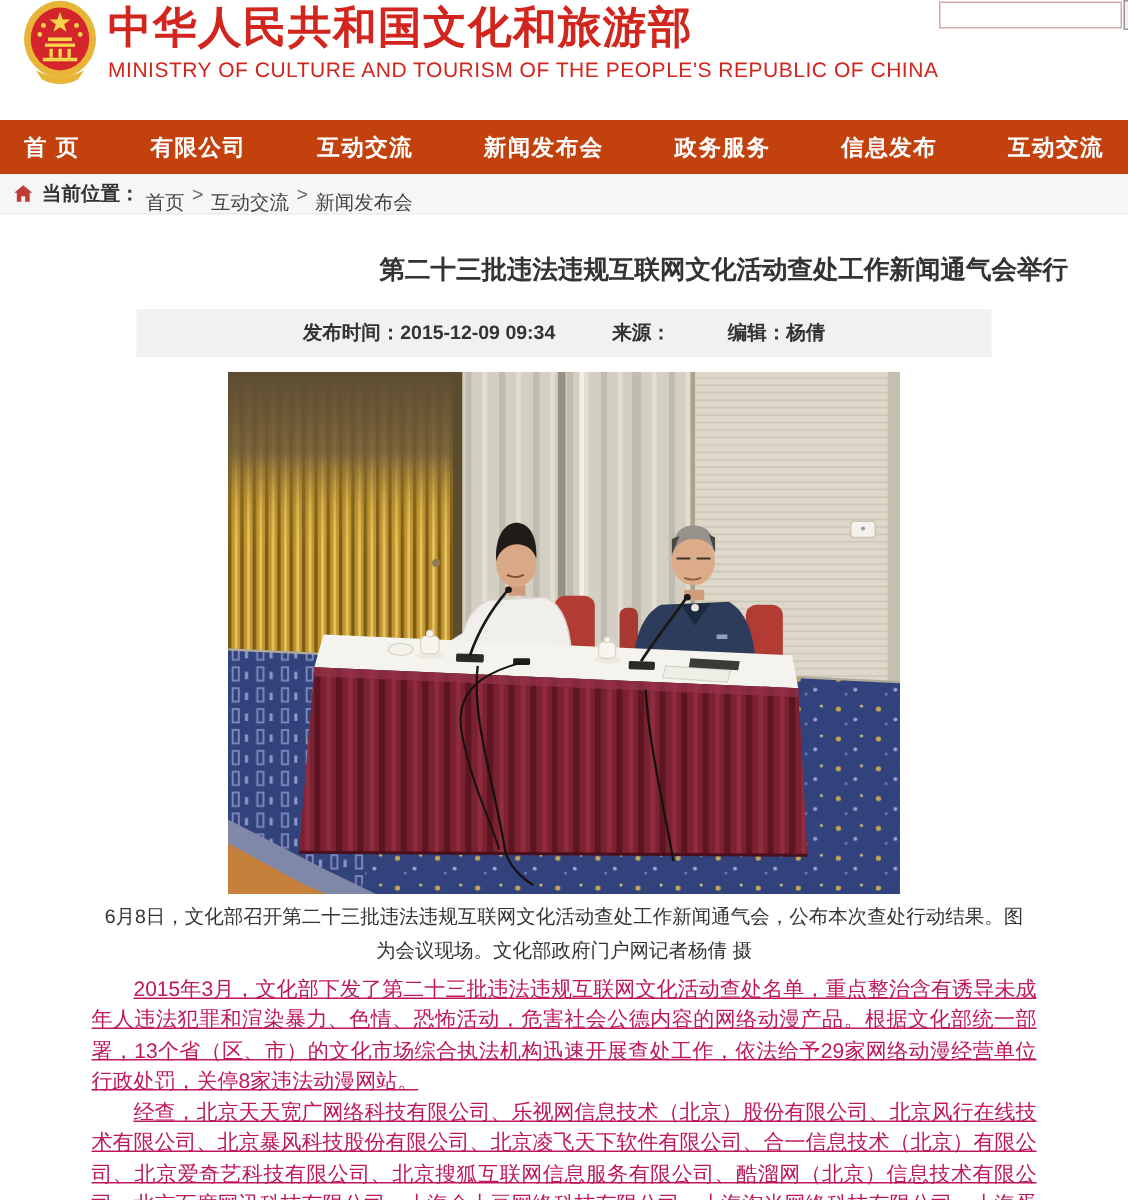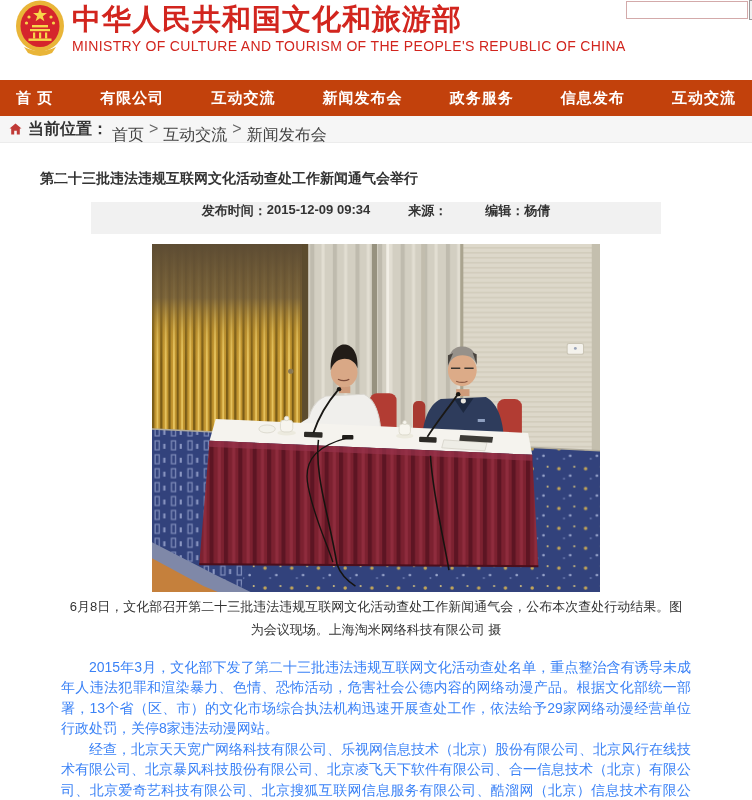--- a/index.html
+++ b/index.html
@@ -14,33 +14,33 @@
   .brand-text{display:flex;flex-direction:column;}
   .site-title{font-size:29px;font-weight:bold;color:#d2251e;letter-spacing:1px;line-height:1.05;white-space:nowrap;}
   .site-subtitle{font-size:14px;font-weight:normal;color:#d2251e;letter-spacing:.35px;margin-top:3px;white-space:nowrap;}
   .search{margin-left:auto;display:flex;align-items:center;}
   .search-input{width:122px;height:18px;border:1px solid #d3aaaa;outline:none;font-size:12px;padding:0 3px;box-sizing:border-box;}
   .search-btn{height:20px;margin-left:1px;font-size:12px;line-height:1;border:1px solid #989898;background:#f1f1f1;color:#333;padding:2px 4px;cursor:pointer;font-family:inherit;}
   
   .main-nav{height:36px;background:#c2410c;display:flex;align-items:center;justify-content:space-between;padding:0 16px;}
   .nav-item{color:#fff;font-size:15px;font-weight:bold;text-decoration:none;letter-spacing:1px;white-space:nowrap;cursor:pointer;}
   
-  .breadcrumb-bar{height:26px;background:#f6f6f6;border-bottom:1px solid #ececec;display:flex;align-items:center;padding:0 9px;font-size:16px;color:#444;}
+  .breadcrumb-bar{height:26px;background:#f6f6f6;border-bottom:1px solid #ececec;display:flex;align-items:center;padding:0 9px;font-size:13px;color:#444;}
   .home-icon{width:13px;height:12px;margin-right:6px;flex:0 0 auto;}
   .bc-label{font-weight:bold;color:#333;margin-right:4px;}
   .bc-link{color:#444;text-decoration:none;cursor:pointer;margin-top:12px;}
   .bc-sep{margin:0 5px;color:#666;}
   
-  .article-title{font-size:14px;font-weight:bold;color:#333;text-align:left;margin:26px 40px 14px;line-height:1.35;}
-  .meta-bar{width:570px;height:32px;margin:0 auto;background:#f1f1f1;display:flex;justify-content:center;font-size:13px;color:#333;font-weight:bold;}
+  .article-title{font-size:17px;font-weight:bold;color:#333;text-align:right;margin:26px 40px 14px;line-height:1.35;}
+  .meta-bar{width:570px;height:32px;margin:0 auto;background:#f1f1f1;display:flex;align-items:center;justify-content:center;font-size:13px;color:#333;font-weight:bold;}
   .meta-gap{display:inline-block;width:38px;}
   .article-figure{margin:10px 0 0;text-align:center;}
   .photo{display:block;margin:0 auto;width:448px;height:348px;}
   .photo-caption{font-size:13px;color:#333;line-height:23px;width:614px;margin:3px auto 0;text-align:center;}
-  .body-para{width:630px;margin:16px auto 0;font-size:14px;line-height:20.5px;color:#3b82f6;text-indent:2em;text-align:justify;}
+  .body-para{width:630px;margin:4px auto 0;font-size:14px;line-height:20.5px;color:#be185d;text-indent:2em;text-align:justify;text-decoration:underline;}
   .body-para + .body-para{margin-top:0;}
 </style>
 </head>
 <body>
 
 <header class="site-header">
   <div class="brand">
     <svg class="emblem" viewBox="0 0 50 58">
       <ellipse cx="25" cy="26" rx="24" ry="25.5" fill="#e9b538"></ellipse>
       <ellipse cx="25" cy="26" rx="19.5" ry="21" fill="#d5252c"></ellipse>
@@ -229,18 +229,18 @@
 
       <path d="M157,190 C162,175 171,159 181,147" stroke="#1a1815" stroke-width="1.8" fill="none"></path>
       <circle cx="182" cy="146" r="2.2" fill="#1a1815"></circle>
       <path d="M268,194 C278,178 289,164 297,152" stroke="#1a1815" stroke-width="1.8" fill="none"></path>
       <circle cx="298" cy="151" r="2.2" fill="#1a1815"></circle>
 
       <path d="M162,197 C158,232 172,272 180,322 C184,334 192,340 198,344" stroke="#15130f" stroke-width="1.5" fill="none"></path>
       <path d="M271,213 C273,250 283,292 289,328" stroke="#15130f" stroke-width="1.5" fill="none"></path>
       <path d="M190,195 C165,202 146,214 152,244 C158,276 170,300 176,320" stroke="#15130f" stroke-width="1.3" fill="none"></path>
     </svg>
-    <figcaption class="photo-caption">6月8日，文化部召开第二十三批违法违规互联网文化活动查处工作新闻通气会，公布本次查处行动结果。图为会议现场。上海淘米网络科技有限公司 摄</figcaption>
+    <figcaption class="photo-caption">6月8日，文化部召开第二十三批违法违规互联网文化活动查处工作新闻通气会，公布本次查处行动结果。图为会议现场。文化部政府门户网记者杨倩 摄</figcaption>
   </figure>
 
   <p class="body-para">2015年3月，文化部下发了第二十三批违法违规互联网文化活动查处名单，重点整治含有诱导未成年人违法犯罪和渲染暴力、色情、恐怖活动，危害社会公德内容的网络动漫产品。根据文化部统一部署，13个省（区、市）的文化市场综合执法机构迅速开展查处工作，依法给予29家网络动漫经营单位行政处罚，关停8家违法动漫网站。</p>
   <p class="body-para">经查，北京天天宽广网络科技有限公司、乐视网信息技术（北京）股份有限公司、北京风行在线技术有限公司、北京暴风科技股份有限公司、北京凌飞天下软件有限公司、合一信息技术（北京）有限公司、北京爱奇艺科技有限公司、北京搜狐互联网信息服务有限公司、酷溜网（北京）信息技术有限公司、北京百度网讯科技有限公司、上海全土豆网络科技有限公司、上海淘米网络科技有限公司、上海蛋木网络科技有限公司、上海聚力传媒技术有限公司、上海宽娱数码科技有限公司、爆米花（杭州）科技有限公司、华数传媒网络有限公司、瑞安市我喜欢网络有限公司、武汉鱼趣网络科技有限公司、深圳市迅雷网络技术有限公司、深圳市腾讯计算机系统有限公司等单位</p>
 </main>
 
 </body></html>

